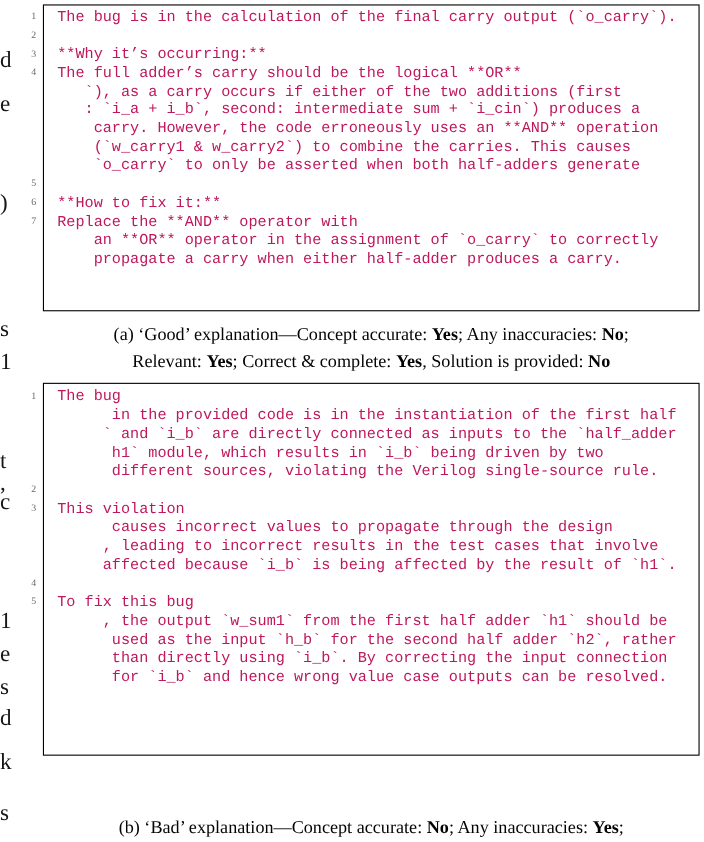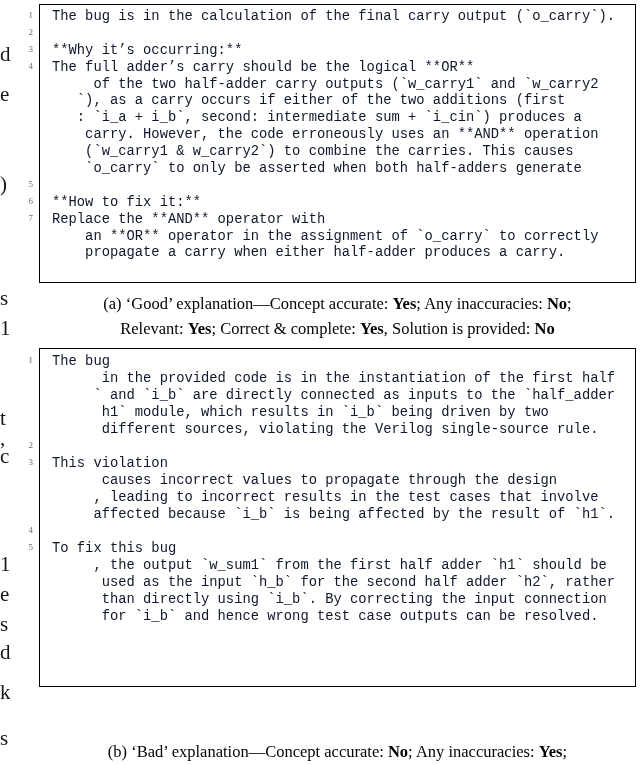--- a/index.html
+++ b/index.html
@@ -18,21 +18,21 @@
     position:absolute; left:39px; width:597px; border:1.5px solid #000;
     background:#fff; padding:2px 0 0 12px;
   }
   .lrow { position:relative; height:var(--lh); line-height:var(--lh); }
   .ln {
     position:absolute; right:calc(100% + 19px); top:50%; transform:translateY(-50%);
     font-family:"Liberation Serif", serif; font-size:9px; color:#6b6b6b; line-height:1;
   }
   .code {
     white-space:pre; font-family:"Liberation Mono", monospace;
-    font-size:13.8px; color:#0f172a; letter-spacing:0px;
+    font-size:13.8px; color:#be185d; letter-spacing:0px;
   }
   
   .subcap {
     position:absolute; left:39px; width:597px; text-align:center;
     font-size:16.5px; line-height:25px; color:#030303;
   }
   .subcap b { font-weight:bold; }
   
   .figcap {
     position:absolute; left:0; top:750px; width:640px; text-align:center;
@@ -60,21 +60,20 @@
       <span class="mglyph" style="top: 642px;">d</span>
       <span class="mglyph" style="top: 682px;">k</span>
       <span class="mglyph" style="top: 728px;">s</span>
     </div>
 
   <section class="listing" id="listing-a" style="top:4px; height:279px; --lh:16.9px;">
       <div class="lrow"><span class="ln">1</span><span class="code">The bug is in the calculation of the final carry output (`o_carry`).</span></div>
       <div class="lrow"><span class="ln">2</span><span class="code"></span></div>
       <div class="lrow"><span class="ln">3</span><span class="code">**Why it’s occurring:**</span></div>
       <div class="lrow"><span class="ln">4</span><span class="code">The full adder’s carry should be the logical **OR**</span></div>
-      <div class="lrow"><span class="ln"></span><span class="code">     of the two half-adder carry outputs (`w_carry1` and `w_carry2</span></div>
       <div class="lrow"><span class="ln"></span><span class="code">   `), as a carry occurs if either of the two additions (first</span></div>
       <div class="lrow"><span class="ln"></span><span class="code">   : `i_a + i_b`, second: intermediate sum + `i_cin`) produces a</span></div>
       <div class="lrow"><span class="ln"></span><span class="code">    carry. However, the code erroneously uses an **AND** operation</span></div>
       <div class="lrow"><span class="ln"></span><span class="code">    (`w_carry1 &amp; w_carry2`) to combine the carries. This causes</span></div>
       <div class="lrow"><span class="ln"></span><span class="code">    `o_carry` to only be asserted when both half-adders generate</span></div>
       <div class="lrow"><span class="ln">5</span><span class="code"></span></div>
       <div class="lrow"><span class="ln">6</span><span class="code">**How to fix it:**</span></div>
       <div class="lrow"><span class="ln">7</span><span class="code">Replace the **AND** operator with</span></div>
       <div class="lrow"><span class="ln"></span><span class="code">    an **OR** operator in the assignment of `o_carry` to correctly</span></div>
       <div class="lrow"><span class="ln"></span><span class="code">    propagate a carry when either half-adder produces a carry.</span></div>
@@ -94,21 +93,21 @@
       <div class="lrow"><span class="ln">2</span><span class="code"></span></div>
       <div class="lrow"><span class="ln">3</span><span class="code">This violation</span></div>
       <div class="lrow"><span class="ln"></span><span class="code">      causes incorrect values to propagate through the design</span></div>
       <div class="lrow"><span class="ln"></span><span class="code">     , leading to incorrect results in the test cases that involve</span></div>
       <div class="lrow"><span class="ln"></span><span class="code">     affected because `i_b` is being affected by the result of `h1`.</span></div>
       <div class="lrow"><span class="ln">4</span><span class="code"></span></div>
       <div class="lrow"><span class="ln">5</span><span class="code">To fix this bug</span></div>
       <div class="lrow"><span class="ln"></span><span class="code">     , the output `w_sum1` from the first half adder `h1` should be</span></div>
       <div class="lrow"><span class="ln"></span><span class="code">      used as the input `h_b` for the second half adder `h2`, rather</span></div>
       <div class="lrow"><span class="ln"></span><span class="code">      than directly using `i_b`. By correcting the input connection</span></div>
-      <div class="lrow"><span class="ln"></span><span class="code">      for `i_b` and hence wrong test case outputs can be resolved.</span></div>
+      <div class="lrow"><span class="ln"></span><span class="code">      for `i_b` and hence wrong value case outputs can be resolved.</span></div>
     </section>
 
   <div class="subcap" style="top:691px;margin-top:48px;">
     <div><span>(b) ‘Bad’ explanation—Concept accurate: </span><b>No</b><span>; Any inaccuracies: </span><b>Yes</b><span>;</span></div>
     <div><span>Relevant: </span><b>No</b><span>; Correct &amp; complete: </span><b>No</b><span>, Solution is provided: </span><b>No</b></div>
   </div>
 
   <div class="figcap">
     <span class="gap"></span>
   </div>

